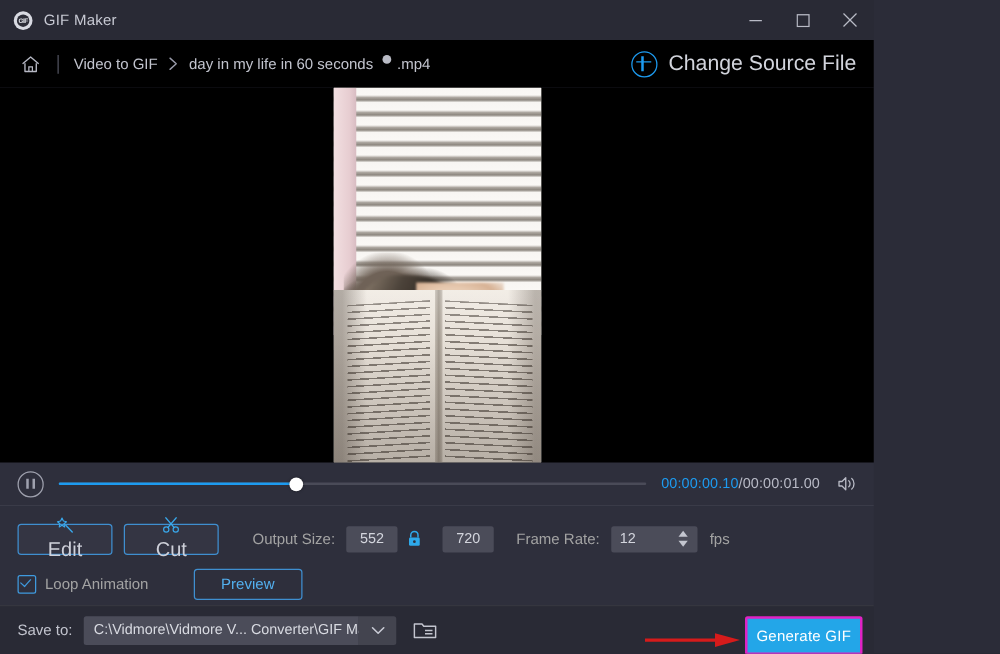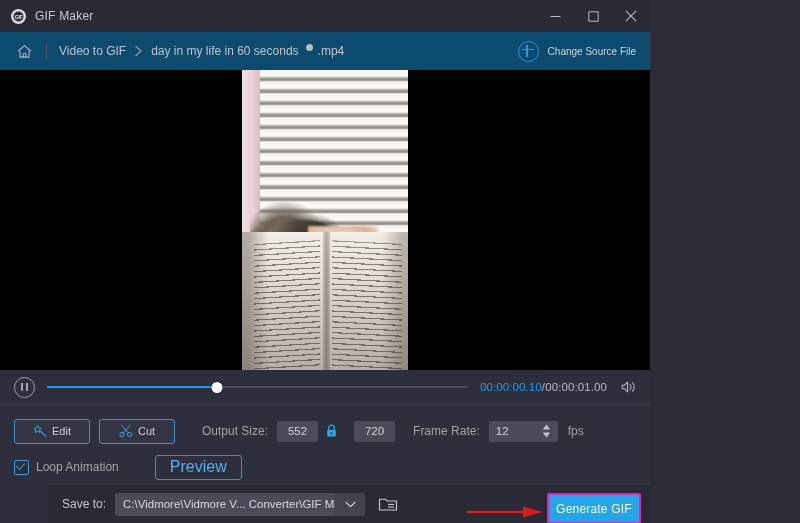--- a/index.html
+++ b/index.html
@@ -10,21 +10,21 @@
   body {
     width: 800px;
     height: 523px;
     overflow: hidden;
     font-family: "Liberation Sans", sans-serif;
     color: #c8cad4;
     -webkit-font-smoothing: antialiased;
   }
   .app {
     position: relative;
-    width: 650px;
+    width: 699px;
     height: 523px;
     background: #2e2f3c;
     display: flex;
     flex-direction: column;
   }
 
   
   .titlebar {
     height: 32px;
     background: #292a35;
@@ -63,21 +63,21 @@
   .win-btn {
     width: 38px; height: 32px;
     display: flex; align-items: center; justify-content: center;
     color: #b9bbc6;
   }
   .win-btn svg { display: block; }
 
   
   .breadcrumb-bar {
     height: 38px;
-    background: #0c4a6e;
+    background: #000000;
     display: flex;
     align-items: center;
     flex: 0 0 auto;
     padding: 0 14px 0 13px;
     position: relative;
     z-index: 3;
   }
   .home-icon {
     width: 22px; height: 22px;
     display: flex; align-items: center; justify-content: center;
@@ -105,21 +105,21 @@
     background: #b9bbc5;
     display: inline-block;
     margin: 0 1px 0 3px;
   }
   .change-src {
     margin-left: auto;
     display: flex;
     align-items: center;
     gap: 9px;
     color: #d2d4dc;
-    font-size: 10px;
+    font-size: 17px;
   }
   .plus-circle {
     width: 19px; height: 19px;
     border-radius: 50%;
     border: 1.6px solid #1d9bf0;
     position: relative;
   }
   .plus-circle::before, .plus-circle::after {
     content: "";
     position: absolute;
@@ -327,27 +327,28 @@
   }
   .row2 { height: 34px; margin-top: 3px; }
 
   .ghost-btn {
     height: 23px;
     min-width: 56px;
     border: 1px solid #3f8fd0;
     border-radius: 3px;
     background: #343543;
     color: #cfd1da;
-    font-size: 11px;
+    font-size: 16px;
     display: flex;
     align-items: center;
     justify-content: center;
     gap: 5px;
     padding: 0 9px;
     margin-right: 9px;
+    flex-direction: column;
   }
   .ghost-btn .gi { color: #39a7ea; display: flex; align-items: center; }
 
   .label {
     font-size: 12px;
     color: #a3a3a3;
     white-space: nowrap;
   }
   .ml18 { margin-left: 18px; }
   .ml10 { margin-left: 10px; }
@@ -403,35 +404,34 @@
     border-width: 0 1.7px 1.7px 0;
     transform: rotate(42deg);
   }
   .preview-btn {
     margin-left: 36px;
     width: 85px; height: 23px;
     border: 1px solid #3f8fd0;
     border-radius: 3px;
     background: transparent;
     color: #53b0ef;
-    font-size: 16px;
+    font-size: 12px;
     display: flex; align-items: center; justify-content: center;
   }
 
   
   .bottombar {
     flex: 0 0 auto;
     height: 38px;
     background: #292a35;
     border-top: 1px solid #35363f;
     display: flex;
     align-items: center;
     padding: 0 10px 0 14px;
     position: relative;
-    margin-left: 48px;
   }
   .saveto-label { font-size: 12px; color: #c2c4ce; margin-right: 9px; }
   .path-box {
     width: 212px; height: 23px;
     background: #4b4c59;
     border-radius: 2px 0 0 2px;
     display: flex; align-items: center;
     padding-left: 8px;
     font-size: 11.5px;
     color: #d8dae1;

